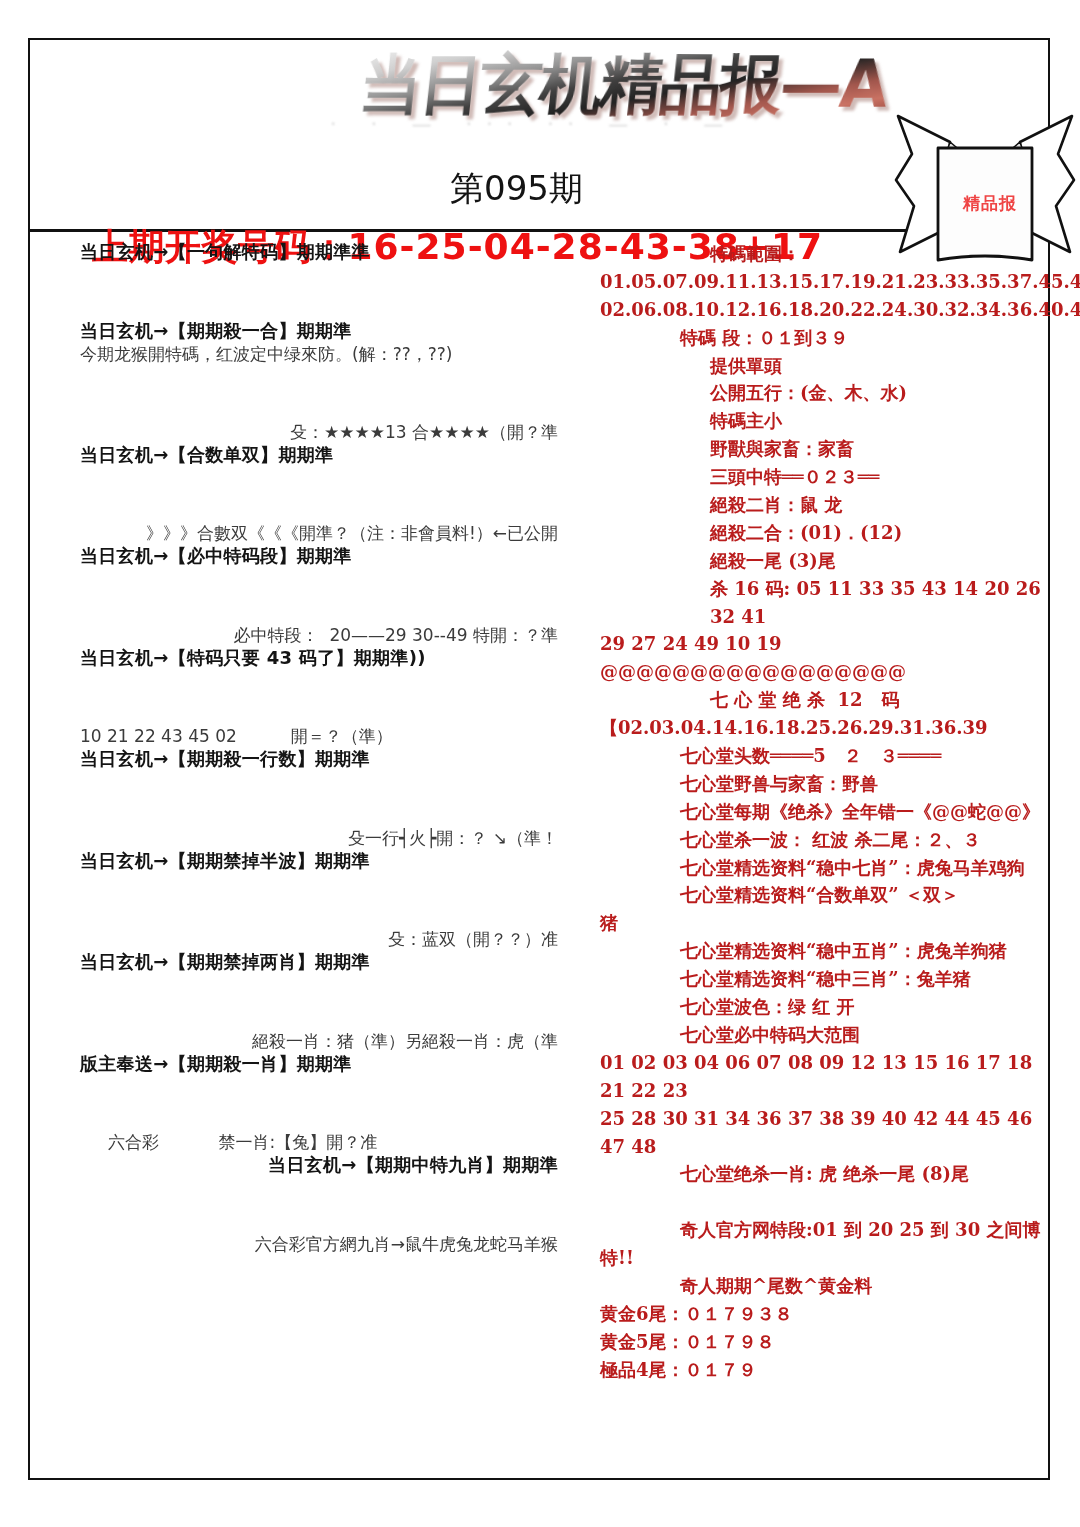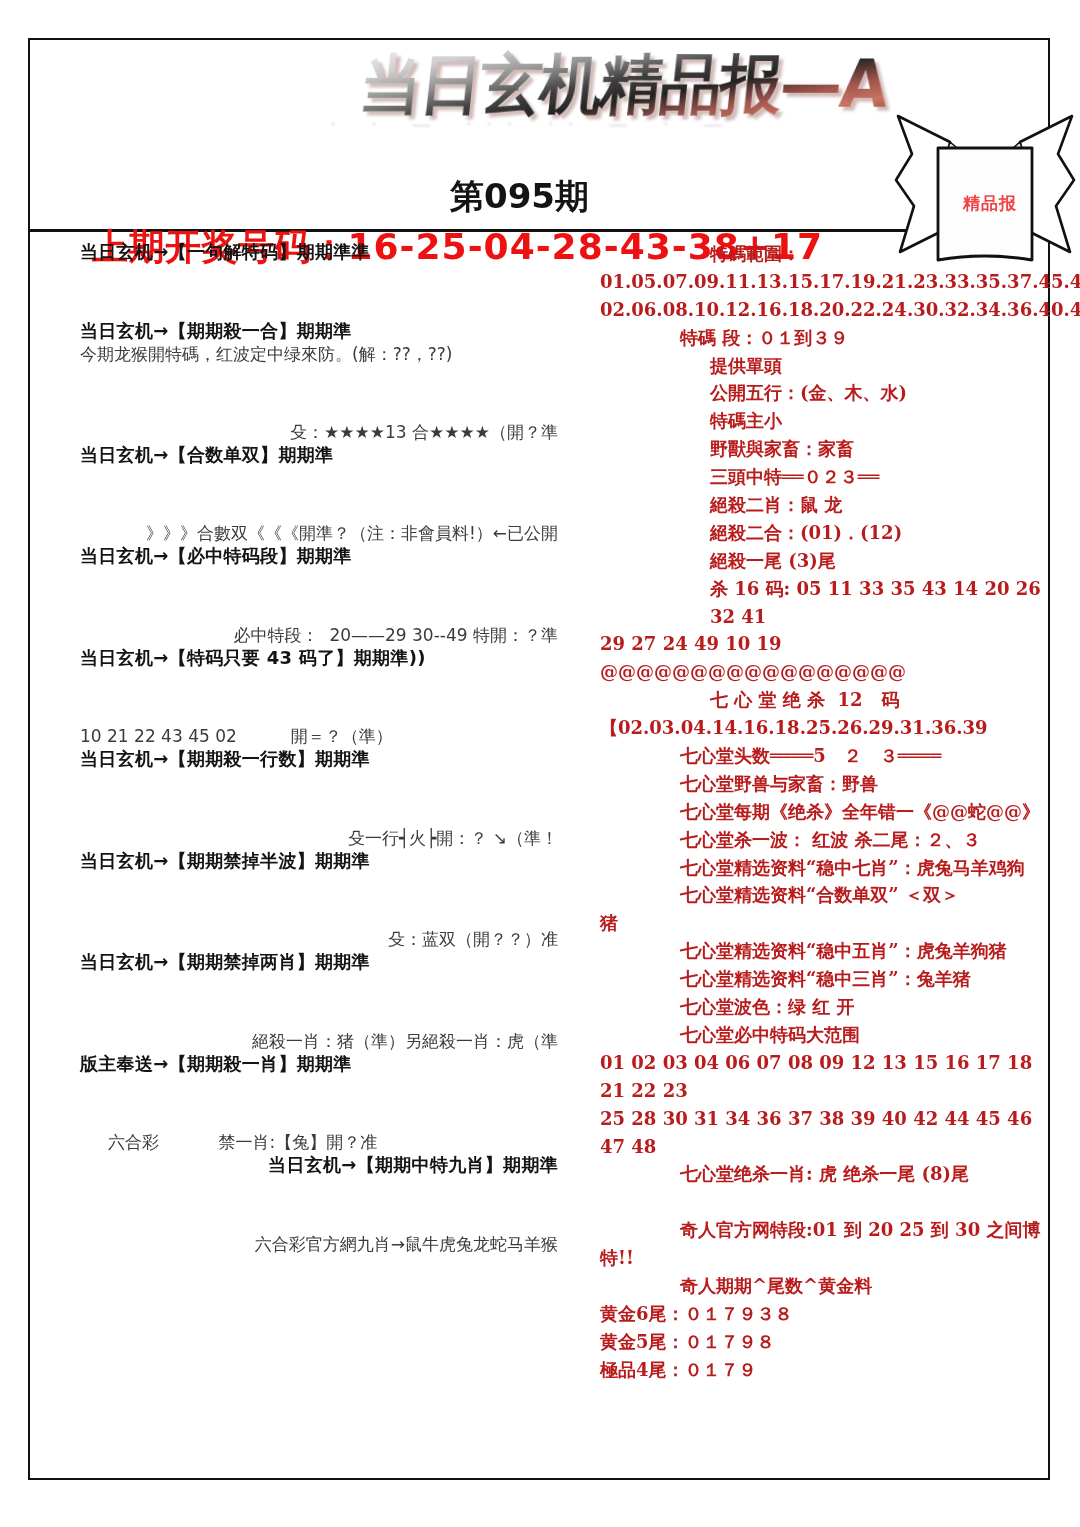--- a/index.html
+++ b/index.html
@@ -99,23 +99,23 @@
     color: rgba(140,140,140,0.35);
     white-space: nowrap;
     overflow: hidden;
     filter: blur(1.2px);
   }
 
   
   .period {
     position: absolute;
     left: 420px;
-    top: 134px;
+    top: 126px;
     font-size: 34px;
-    font-weight: bold;
+    font-weight: normal;
     color: #141414;
     letter-spacing: 0px;
     white-space: nowrap;
   }
 
   
   .prevdraw {
     position: absolute;
     left: 62px;
     top: 183px;

